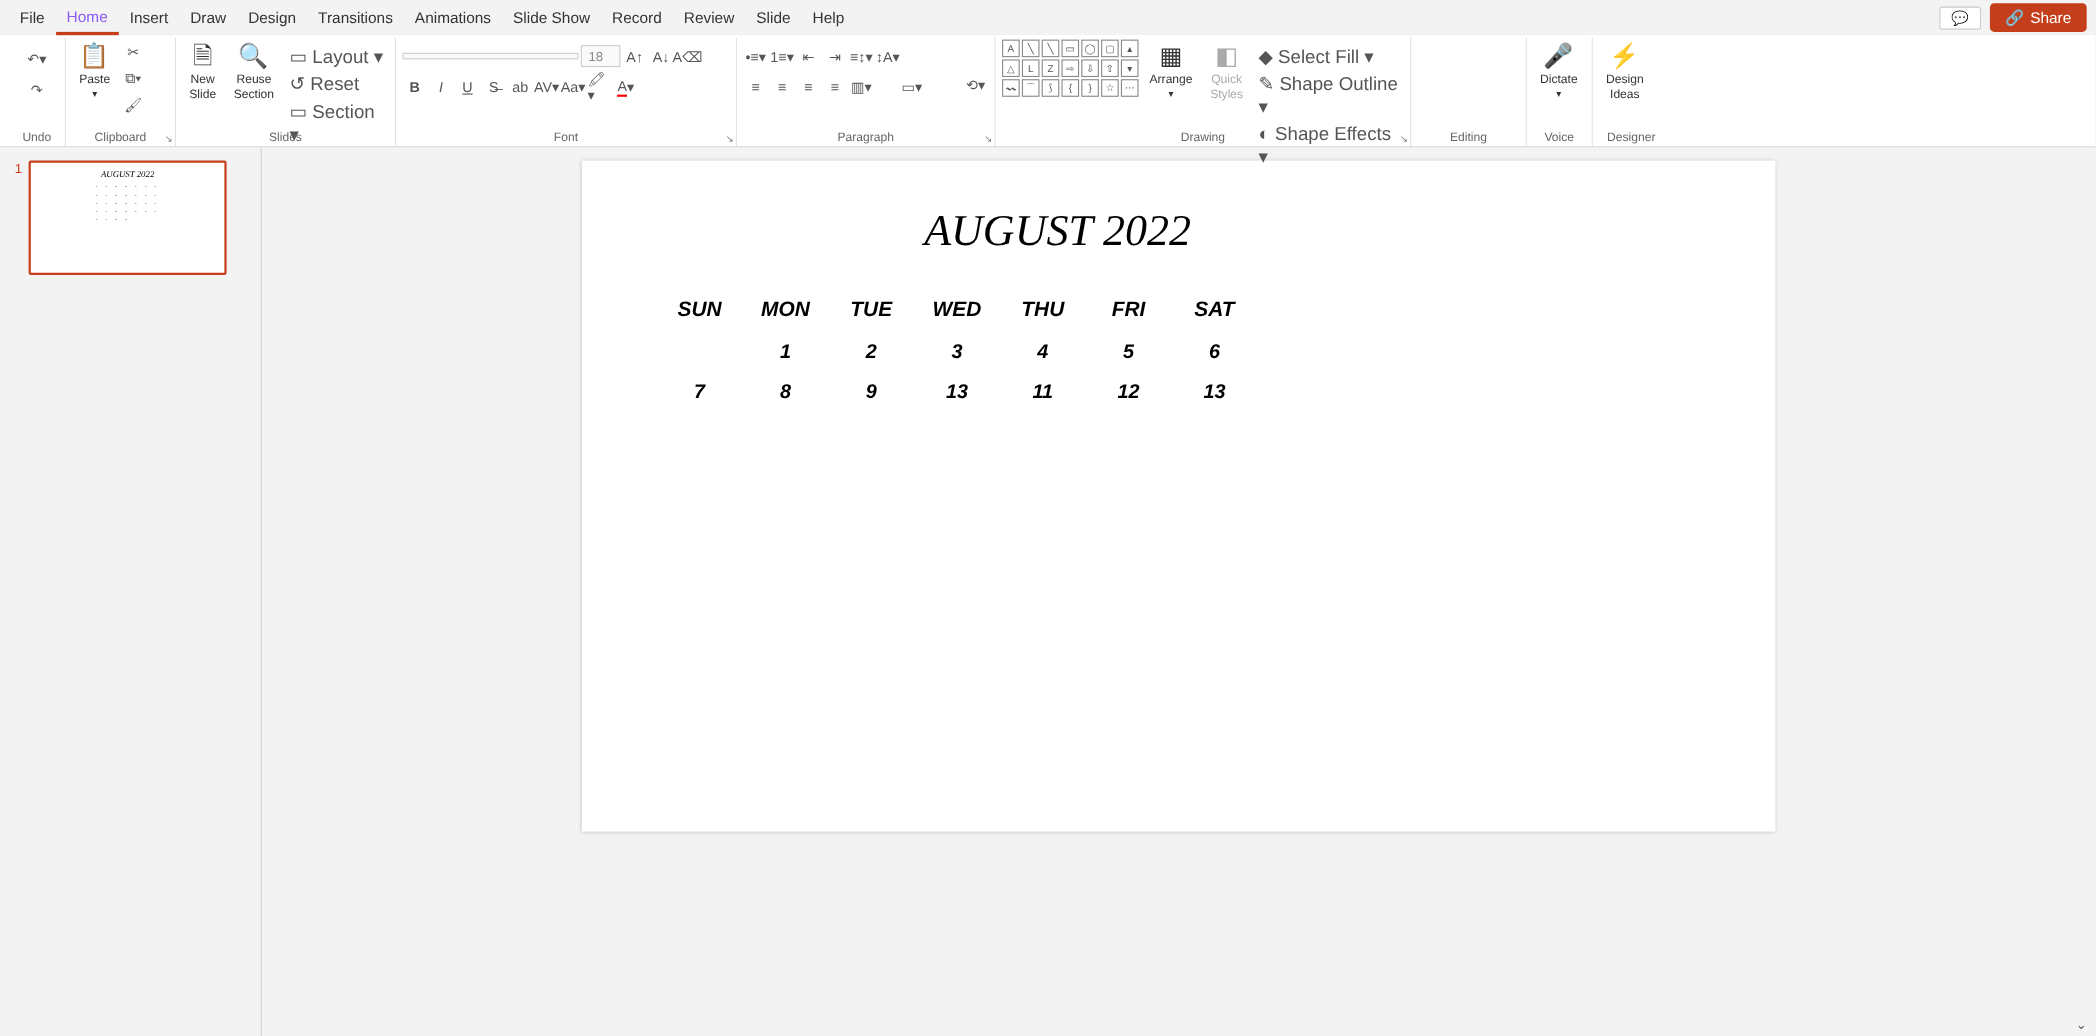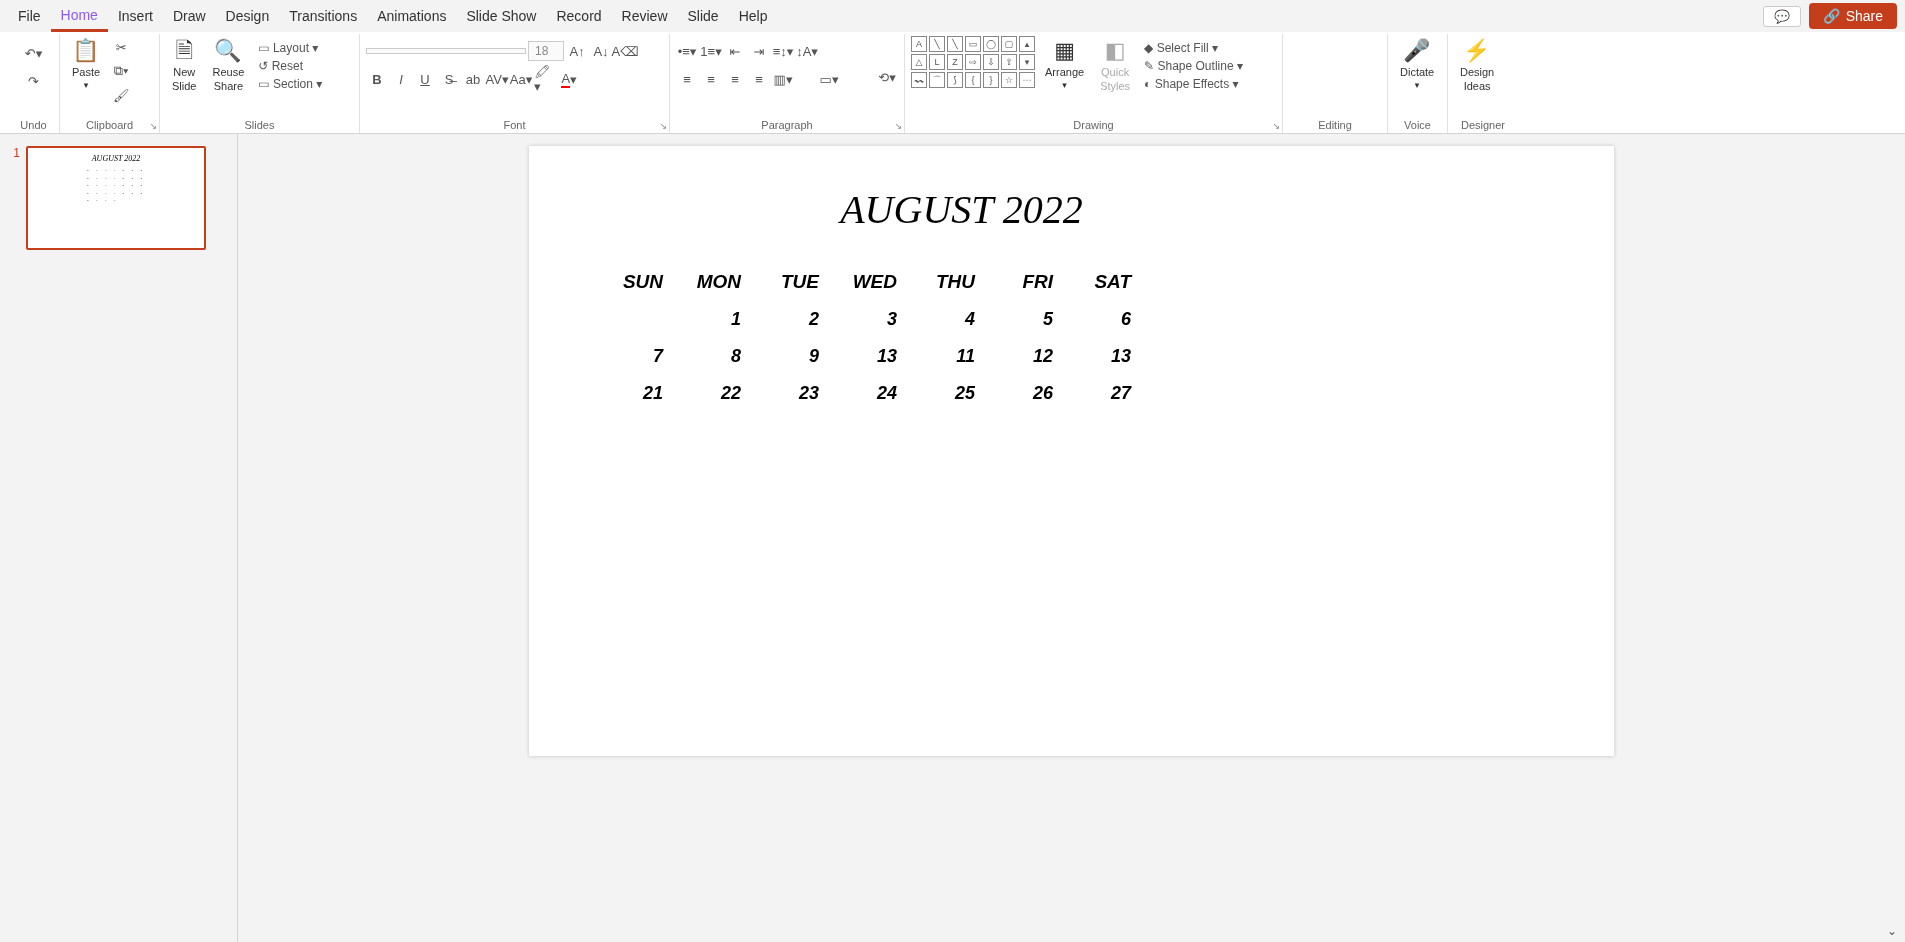--- a/index.html
+++ b/index.html
@@ -14,21 +14,21 @@
 .share-btn { background: #c43e1c; color: #fff; border: none; border-radius: 4px; padding: 5px 14px; font-size: 14px; display: flex; align-items: center; gap: 5px; }
 
 
 .ribbon { display: flex; height: 102px; background: #fff; border-bottom: 1px solid #d4d4d4; padding: 2px 8px 0 8px; }
 .group { display: flex; flex-direction: column; border-right: 1px solid #e1e1e1; padding: 2px 6px; position: relative; }
 .group:last-child { border-right: none; }
 .group-label { text-align: center; font-size: 11px; color: #666; position: absolute; bottom: 2px; left: 0; right: 0; }
 .group-body { display: flex; align-items: flex-start; flex: 1; gap: 4px; padding-bottom: 16px; }
 .vbtn { display: flex; flex-direction: column; align-items: center; justify-content: center; font-size: 11px; color: #333; padding: 2px 6px; line-height: 1.2; text-align:center; }
 .vbtn .ico { font-size: 22px; margin-bottom: 2px; }
-.mini { font-size: 12px; color: #555; padding: 1px 4px; }
+.mini { font-size: 17px; color: #555; padding: 1px 4px; }
 .mini-row { display: flex; flex-direction: column; gap: 2px; }
 .font-sel { border: 1px solid #ccc; font-size: 12px; color: #888; padding: 2px 6px; background: #fafafa; }
 .fontname { width: 160px; }
 .fontsize { width: 36px; }
 .icon-btn { width: 22px; height: 22px; font-size: 13px; color: #555; display: inline-flex; align-items: center; justify-content: center; }
 .row { display: flex; gap: 2px; align-items: center; }
 .dialog-launcher { position: absolute; right: 2px; bottom: 2px; font-size: 9px; color: #888; }
 .shape-grid { display: grid; grid-template-columns: repeat(7, 16px); grid-auto-rows: 16px; gap: 2px; }
 .shape-grid span { border: 1px solid #888; font-size: 9px; display:flex; align-items:center; justify-content:center; color:#555; background:#fff; }
 .collapsebtn { position: absolute; right: 8px; bottom: 4px; font-size: 12px; color: #555; }
@@ -40,21 +40,21 @@
 .thumb-num { font-size: 12px; color: #c43e1c; width: 12px; text-align:right; }
 .thumb { width: 180px; height: 104px; background: #fff; border: 2px solid #c43e1c; border-radius: 2px; display:flex; flex-direction:column; align-items:center; padding-top:6px; }
 .thumb-title { font-family: 'Brush Script MT', cursive; font-size: 8px; font-style: italic; }
 .thumb-cal { font-size: 5px; line-height: 1.5; color:#333; margin-top:4px; letter-spacing: 3px; font-family: serif; }
 
 .canvas-area { flex: 1; display: flex; justify-content: center; padding-top: 12px; overflow: auto; }
 .slide { width: 1085px; height: 610px; background: #fff; box-shadow: 0 0 4px rgba(0,0,0,.2); padding: 40px 80px; }
 .slide-title { font-family: 'Brush Script MT', cursive; font-size: 40px; font-style: italic; text-align: center; margin-bottom: 30px; margin-left: -220px; }
 .calendar { font-family: 'Brush Script MT', cursive; font-style: italic; font-size: 18px; font-weight:bold; }
 .calendar table { border-collapse: collapse; }
-.calendar th, .calendar td { text-align: right; padding: 8px 24px 8px 0; width: 78px; margin-left: 28px; }
+.calendar th, .calendar td { text-align: center; padding: 8px 24px 8px 0; width: 78px; margin-left: 28px; }
 .calendar th { font-size: 19px; }
 </style>
 </head>
 <body>
 
 <div class="menubar">
   <div class="tab">File</div>
   <div class="tab active">Home</div>
   <div class="tab">Insert</div>
   <div class="tab">Draw</div>
@@ -106,21 +106,21 @@
   <div class="group" style="width:200px">
     <div class="group-body">
       <div class="vbtn">
         <span class="ico">🗎</span>
         <span style="white-space:pre">New
 Slide</span>
       </div>
       <div class="vbtn">
         <span class="ico" style="color:#2b7cd3">🔍</span>
         <span style="white-space:pre">Reuse
-Share</span>
+Section</span>
       </div>
       <div class="mini-row" style="padding-top:4px">
         <div class="mini">▭ <span>Layout</span> ▾</div>
         <div class="mini">↺ <span>Reset</span></div>
         <div class="mini">▭ <span>Section</span> ▾</div>
       </div>
     </div>
     <div class="group-label">Slides</div>
   </div>
 
@@ -293,27 +293,18 @@
               </tr>
               <tr>
                 <td>7</td>
                 <td>8</td>
                 <td>9</td>
                 <td>13</td>
                 <td>11</td>
                 <td>12</td>
                 <td>13</td>
               </tr>
-              <tr>
-                <td>21</td>
-                <td>22</td>
-                <td>23</td>
-                <td>24</td>
-                <td>25</td>
-                <td>26</td>
-                <td>27</td>
-              </tr>
             </tbody>
         </table>
       </div>
     </div>
   </div>
 </div>
 
 </body></html>

